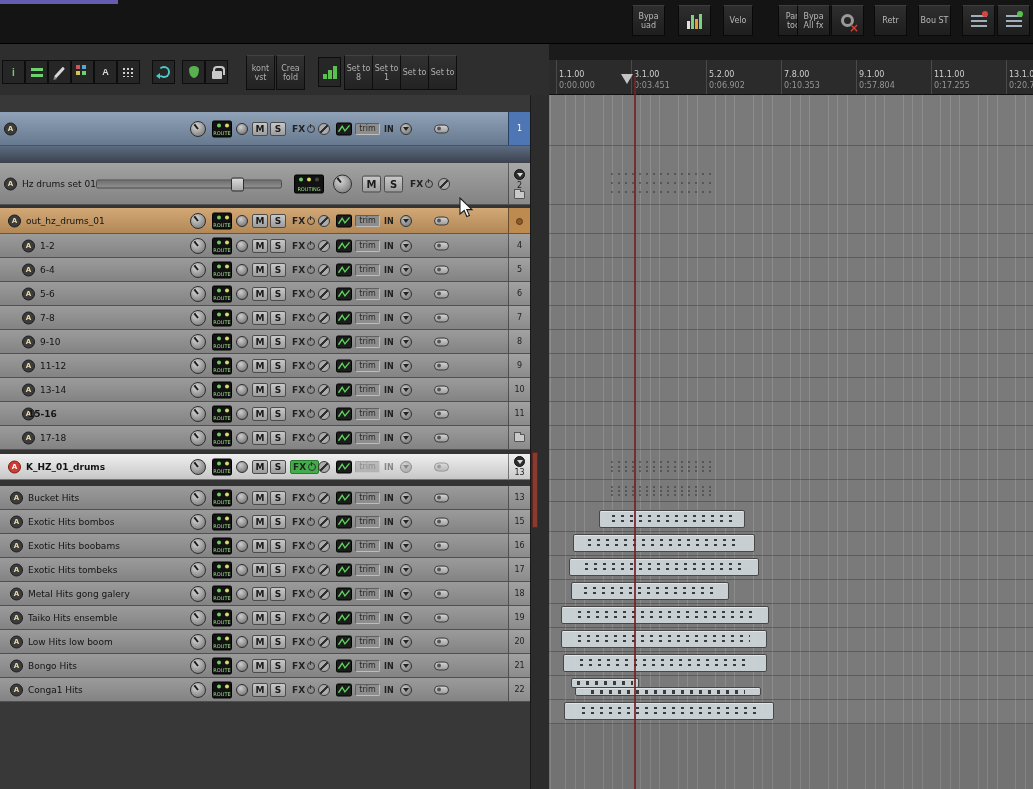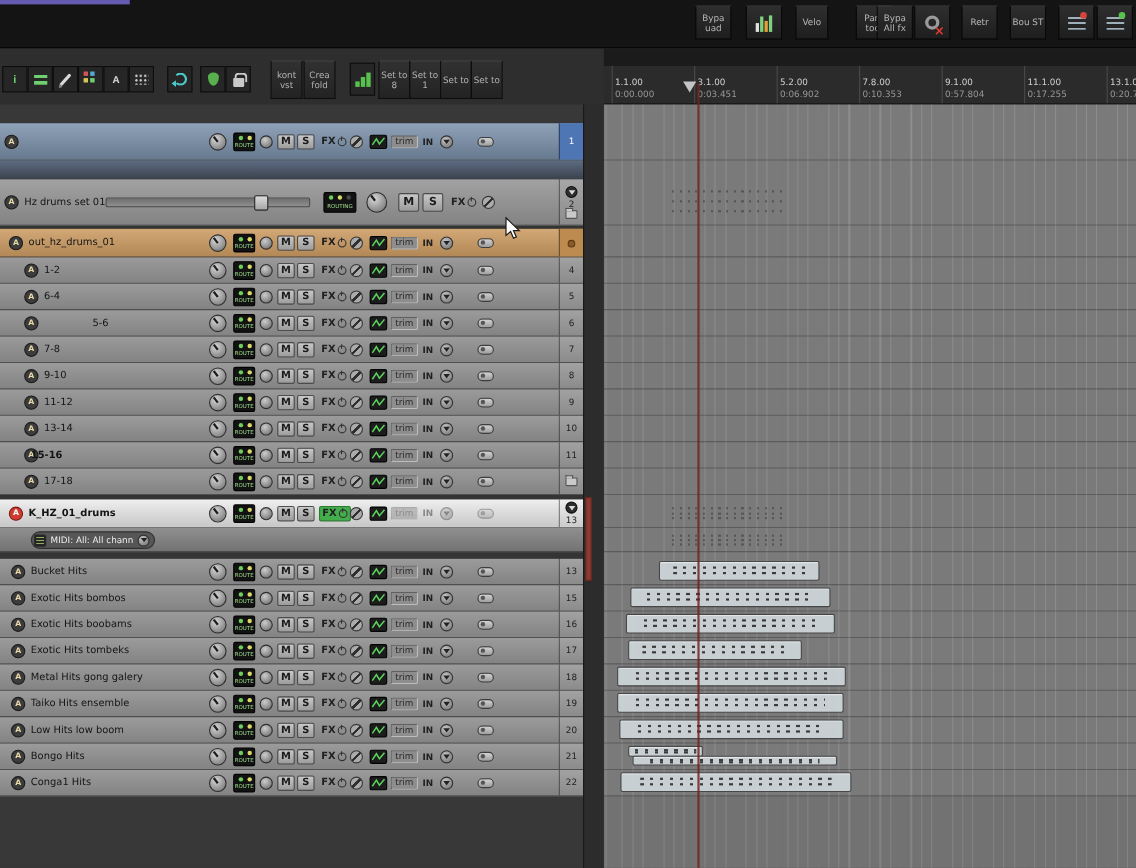--- a/index.html
+++ b/index.html
@@ -420,21 +420,21 @@
 
       <span class="ns-num">5</span>
 
     </div>
   </div>
       <div class="trow k-child" style="height: 24px;">
     <div class="rowbody">
       <span class="acirc" style="left: 22px;">
             <b class="aletter">A</b>
           </span>
-      <span class="tname" style="left: 40px; margin-left: 44px;">5-6</span>
+      <span class="tname" style="left: 40px;">5-6</span>
 
       <span class="knob"></span>
 
       <span class="route">
             <i class="dots"></i>
             <u class="routelabel">ROUTE</u>
           </span>
       <span class="mon"></span>
       <span class="mbtn">M</span>
       <span class="sbtn">S</span>
@@ -728,29 +728,20 @@
       <span class="inarrow">
             <i class="tri"></i>
           </span>
       <span class="pill"></span>
     </div>
     <div class="numstrip">
       <i class="ns-arrow"></i>
       <span class="ns-num">13</span>
 
     </div>
-  </div>
-      <div class="midirow">
-    <span class="midichip">
-      <i class="midiicon"></i>
-      <span class="midi-text">MIDI: All: All chann</span>
-      <span class="chip-dd">
-            <i class="tri"></i>
-          </span>
-    </span>
   </div>
       <div class="rowgap" style="height: 6px;"></div>
       <div class="trow k-hit" style="height: 24px;">
     <div class="rowbody">
       <span class="acirc" style="left: 10px;">
             <b class="aletter">A</b>
           </span>
       <span class="tname" style="left: 28px;">Bucket Hits</span>
 
       <span class="knob"></span>

